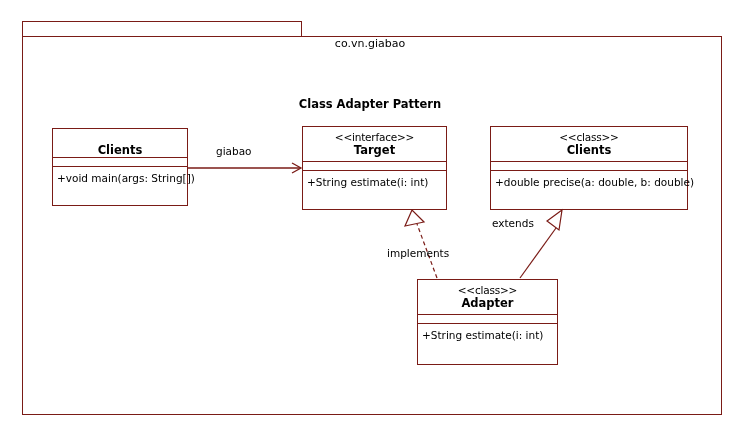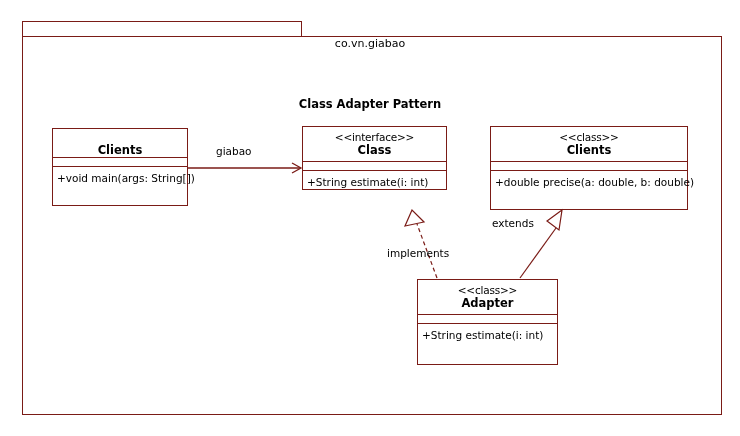--- a/index.html
+++ b/index.html
@@ -95,21 +95,21 @@
     padding: 4px 4px 0 4px;
   }
   .uml-op {
     font-size: 10.5px;
     color: #000000;
     line-height: 14px;
     white-space: nowrap;
   }
   
   #box-clients  { left: 52px;  top: 128px; width: 136px; height: 78px; }
-  #box-target   { left: 302px; top: 126px; width: 145px; height: 64px; }
+  #box-target   { left: 302px; top: 126px; width: 145px; height: 84px; }
   #box-adaptee  { left: 490px; top: 126px; width: 198px; height: 84px; }
   #box-adapter  { left: 417px; top: 279px; width: 141px; height: 86px; }
   #box-clients .uml-head { padding-top: 5px; padding-bottom: 0; margin-top: 10px; }
   
   .edge-layer {
     position: absolute;
     left: 0;
     top: 0;
     width: 740px;
     height: 436px;
@@ -142,21 +142,21 @@
     </div>
     <div class="uml-attrs"></div>
     <div class="uml-ops">
       <div class="uml-op">+void main(args: String[])</div>
     </div>
   </div>
 
   <div class="uml-box" id="box-target">
     <div class="uml-head">
       <span class="uml-stereotype">&lt;&lt;interface&gt;&gt;</span>
-      <span class="uml-name">Class</span>
+      <span class="uml-name">Target</span>
     </div>
     <div class="uml-attrs"></div>
     <div class="uml-ops">
       <div class="uml-op">+String estimate(i: int)</div>
     </div>
   </div>
 
   <div class="uml-box" id="box-adaptee">
     <div class="uml-head">
       <span class="uml-stereotype">&lt;&lt;class&gt;&gt;</span>

